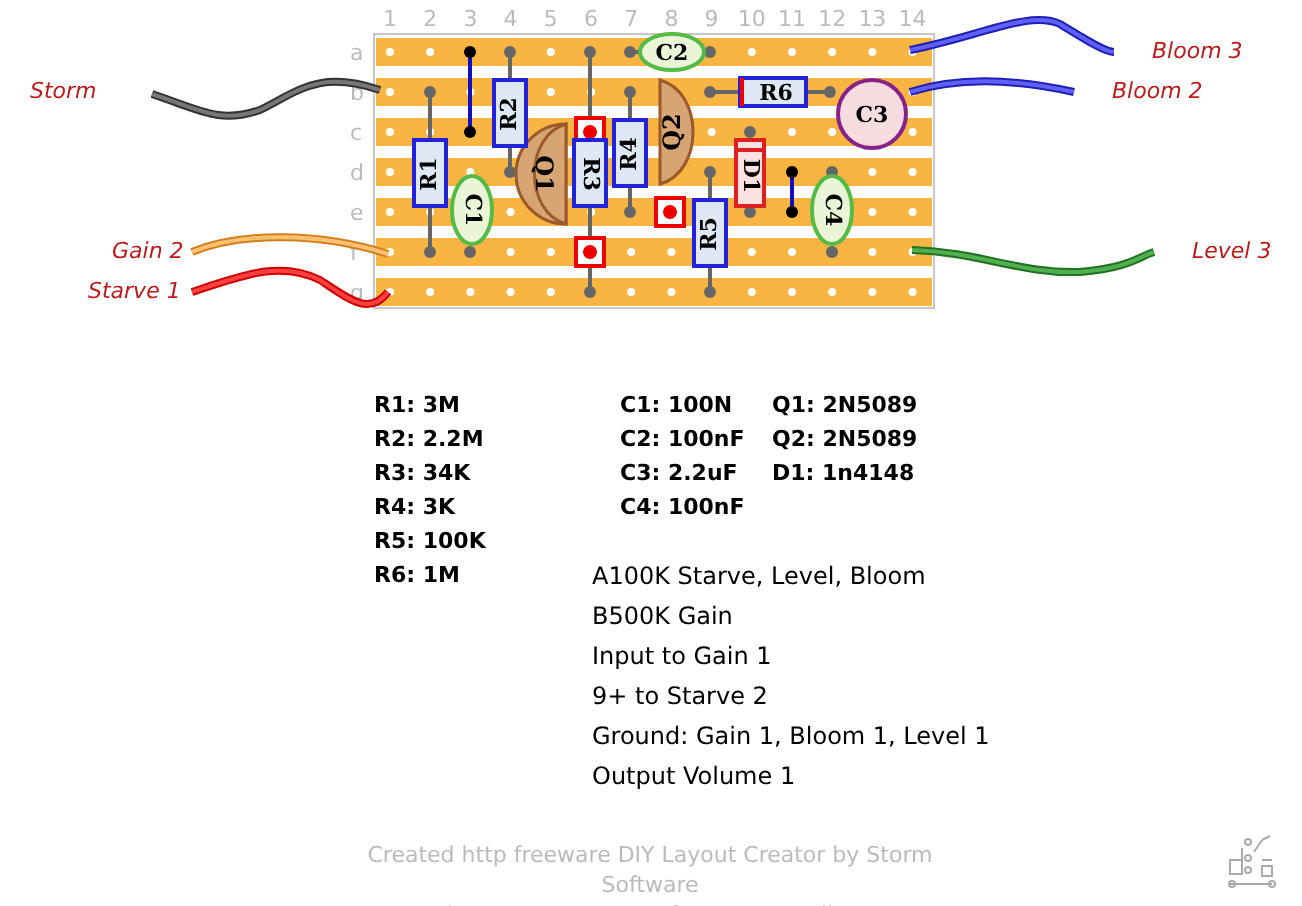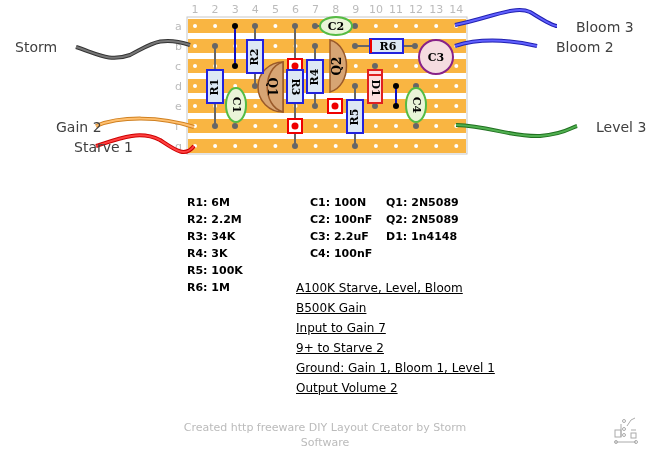--- a/index.html
+++ b/index.html
@@ -1,21 +1,21 @@
 <!DOCTYPE html>
 <html><head>
 <meta charset="utf-8">
 <style>
   html,body{margin:0;padding:0;background:#fff;}
   body{width:651px;height:453px;position:relative;overflow:hidden;font-family:"DejaVu Sans",sans-serif;}
   svg#board{position:absolute;left:0;top:0;}
-  .lbl{position:absolute;font-size:14px;color:#404040;white-space:nowrap;}
+  .lbl{position:absolute;font-size:11px;color:#b91c1c;white-space:nowrap;font-style:italic;}
   .bom{position:absolute;font-size:11px;font-weight:bold;color:#000;line-height:17px;}
   .bom div{height:17px;}
-  .notes{position:absolute;left:296px;top:278px;font-size:12px;color:#000;line-height:20px;text-decoration:underline;}
+  .notes{position:absolute;left:296px;top:278px;font-size:12px;color:#000;line-height:20px;}
   .notes div{height:20px;}
   .footer{position:absolute;left:160px;top:420px;width:330px;text-align:center;font-size:11px;color:#bbb;line-height:15px;}
   .logo{position:absolute;left:614px;top:416px;}
 </style>
 </head>
 <body>
 
 <svg id="board" width="651" height="453" xmlns="http://www.w3.org/2000/svg">
   <g id="col-labels">
       <text x="195" y="13" fill="#bbb" font-size="11" text-anchor="middle" font-family="DejaVu Sans, sans-serif">1</text>
@@ -268,27 +268,27 @@
 
   <g>
     <rect x="368" y="70" width="14" height="33" fill="#fde0e0" stroke="#e02020" stroke-width="2"></rect>
     <line x1="368" y1="75" x2="382" y2="75" stroke="#e02020" stroke-width="2"></line>
     <text transform="translate(375,88) rotate(90)" font-family="DejaVu Serif,serif" font-weight="bold" font-size="11" text-anchor="middle" dominant-baseline="middle">D1</text>
   </g>
 </svg>
 
 <div class="lbl" style="left:15px;top:39px;">Storm</div>
 <div class="lbl" style="left:56px;top:119px;">Gain 2</div>
-<div class="lbl" style="left:44px;top:139px;margin-left:30px;">Starve 1</div>
+<div class="lbl" style="left:44px;top:139px;">Starve 1</div>
 <div class="lbl" style="left:576px;top:19px;">Bloom 3</div>
 <div class="lbl" style="left:556px;top:39px;">Bloom 2</div>
 <div class="lbl" style="left:596px;top:119px;">Level 3</div>
 
 <div class="bom" style="left:187px;top:194px;">
-  <div>R1: 6M</div>
+  <div>R1: 3M</div>
   <div>R2: 2.2M</div>
   <div>R3: 34K</div>
   <div>R4: 3K</div>
   <div>R5: 100K</div>
   <div>R6: 1M</div>
 </div>
 <div class="bom" style="left:286px;top:194px;margin-left:24px;">
   <div>C1: 100N</div>
   <div>C2: 100nF</div>
   <div>C3: 2.2uF</div>
@@ -296,24 +296,24 @@
 </div>
 <div class="bom" style="left:386px;top:194px;">
   <div>Q1: 2N5089</div>
   <div>Q2: 2N5089</div>
   <div>D1: 1n4148</div>
 </div>
 
 <div class="notes">
   <div>A100K Starve, Level, Bloom</div>
   <div>B500K Gain</div>
-  <div>Input to Gain 7</div>
+  <div>Input to Gain 1</div>
   <div>9+ to Starve 2</div>
   <div>Ground: Gain 1, Bloom 1, Level 1</div>
-  <div>Output Volume 2</div>
+  <div>Output Volume 1</div>
 </div>
 
 <div class="footer">
   <div>Created http freeware DIY Layout Creator by Storm Software</div>
   <div>http://www.storm-software.co.yu/diy/</div>
 </div>
 <svg class="logo" width="24" height="30" xmlns="http://www.w3.org/2000/svg">
   <g stroke="#aaa" fill="none" stroke-width="1">
     <rect x="1" y="14" width="6" height="7"></rect>
       <line x1="7" y1="21" x2="7" y2="8"></line>

